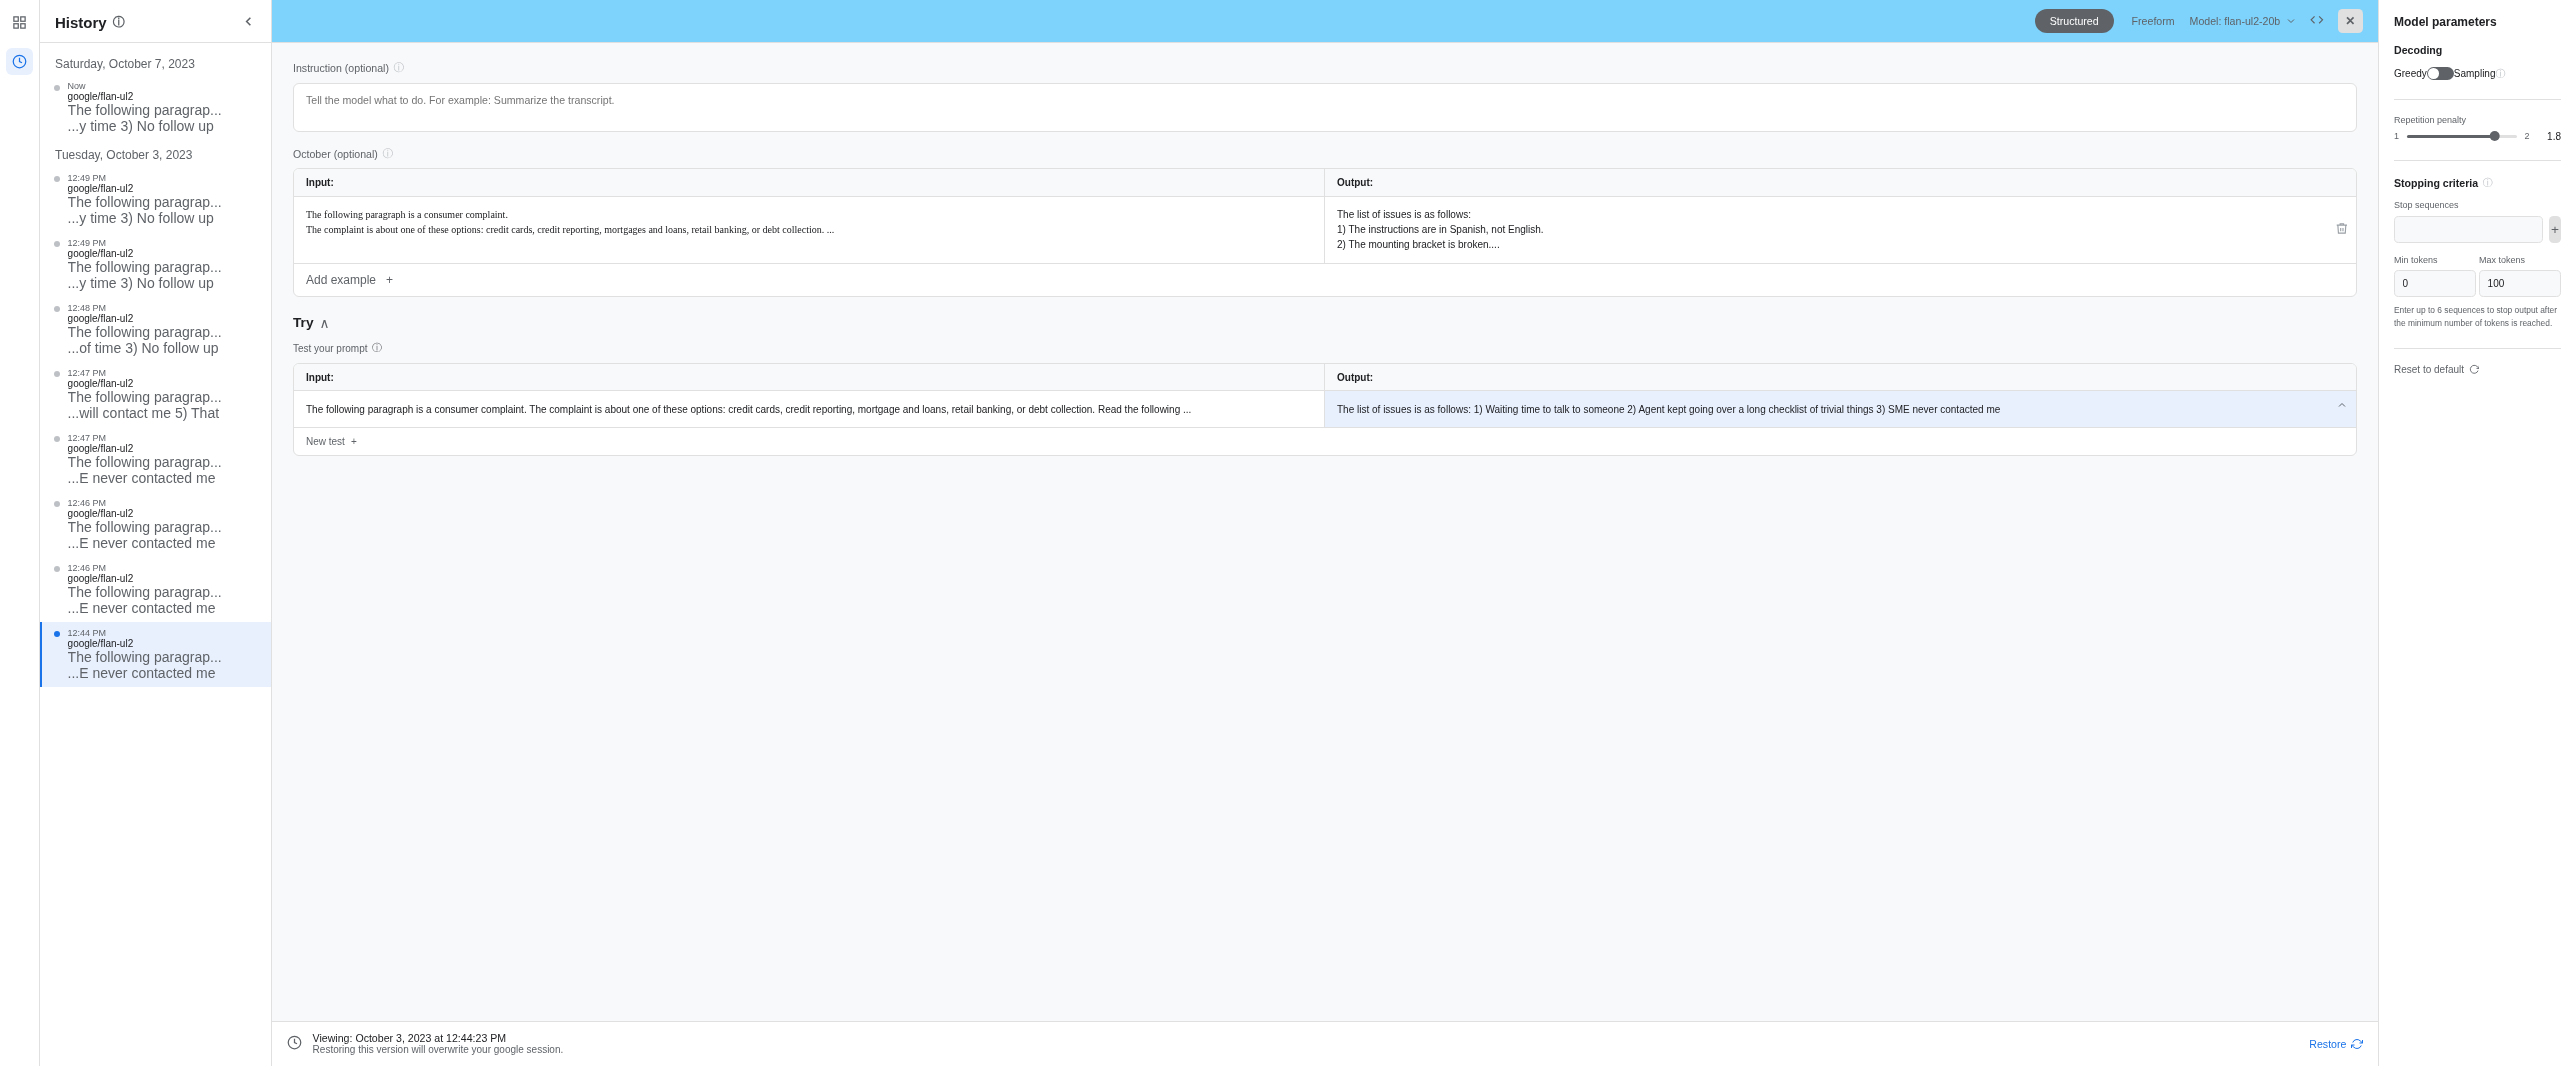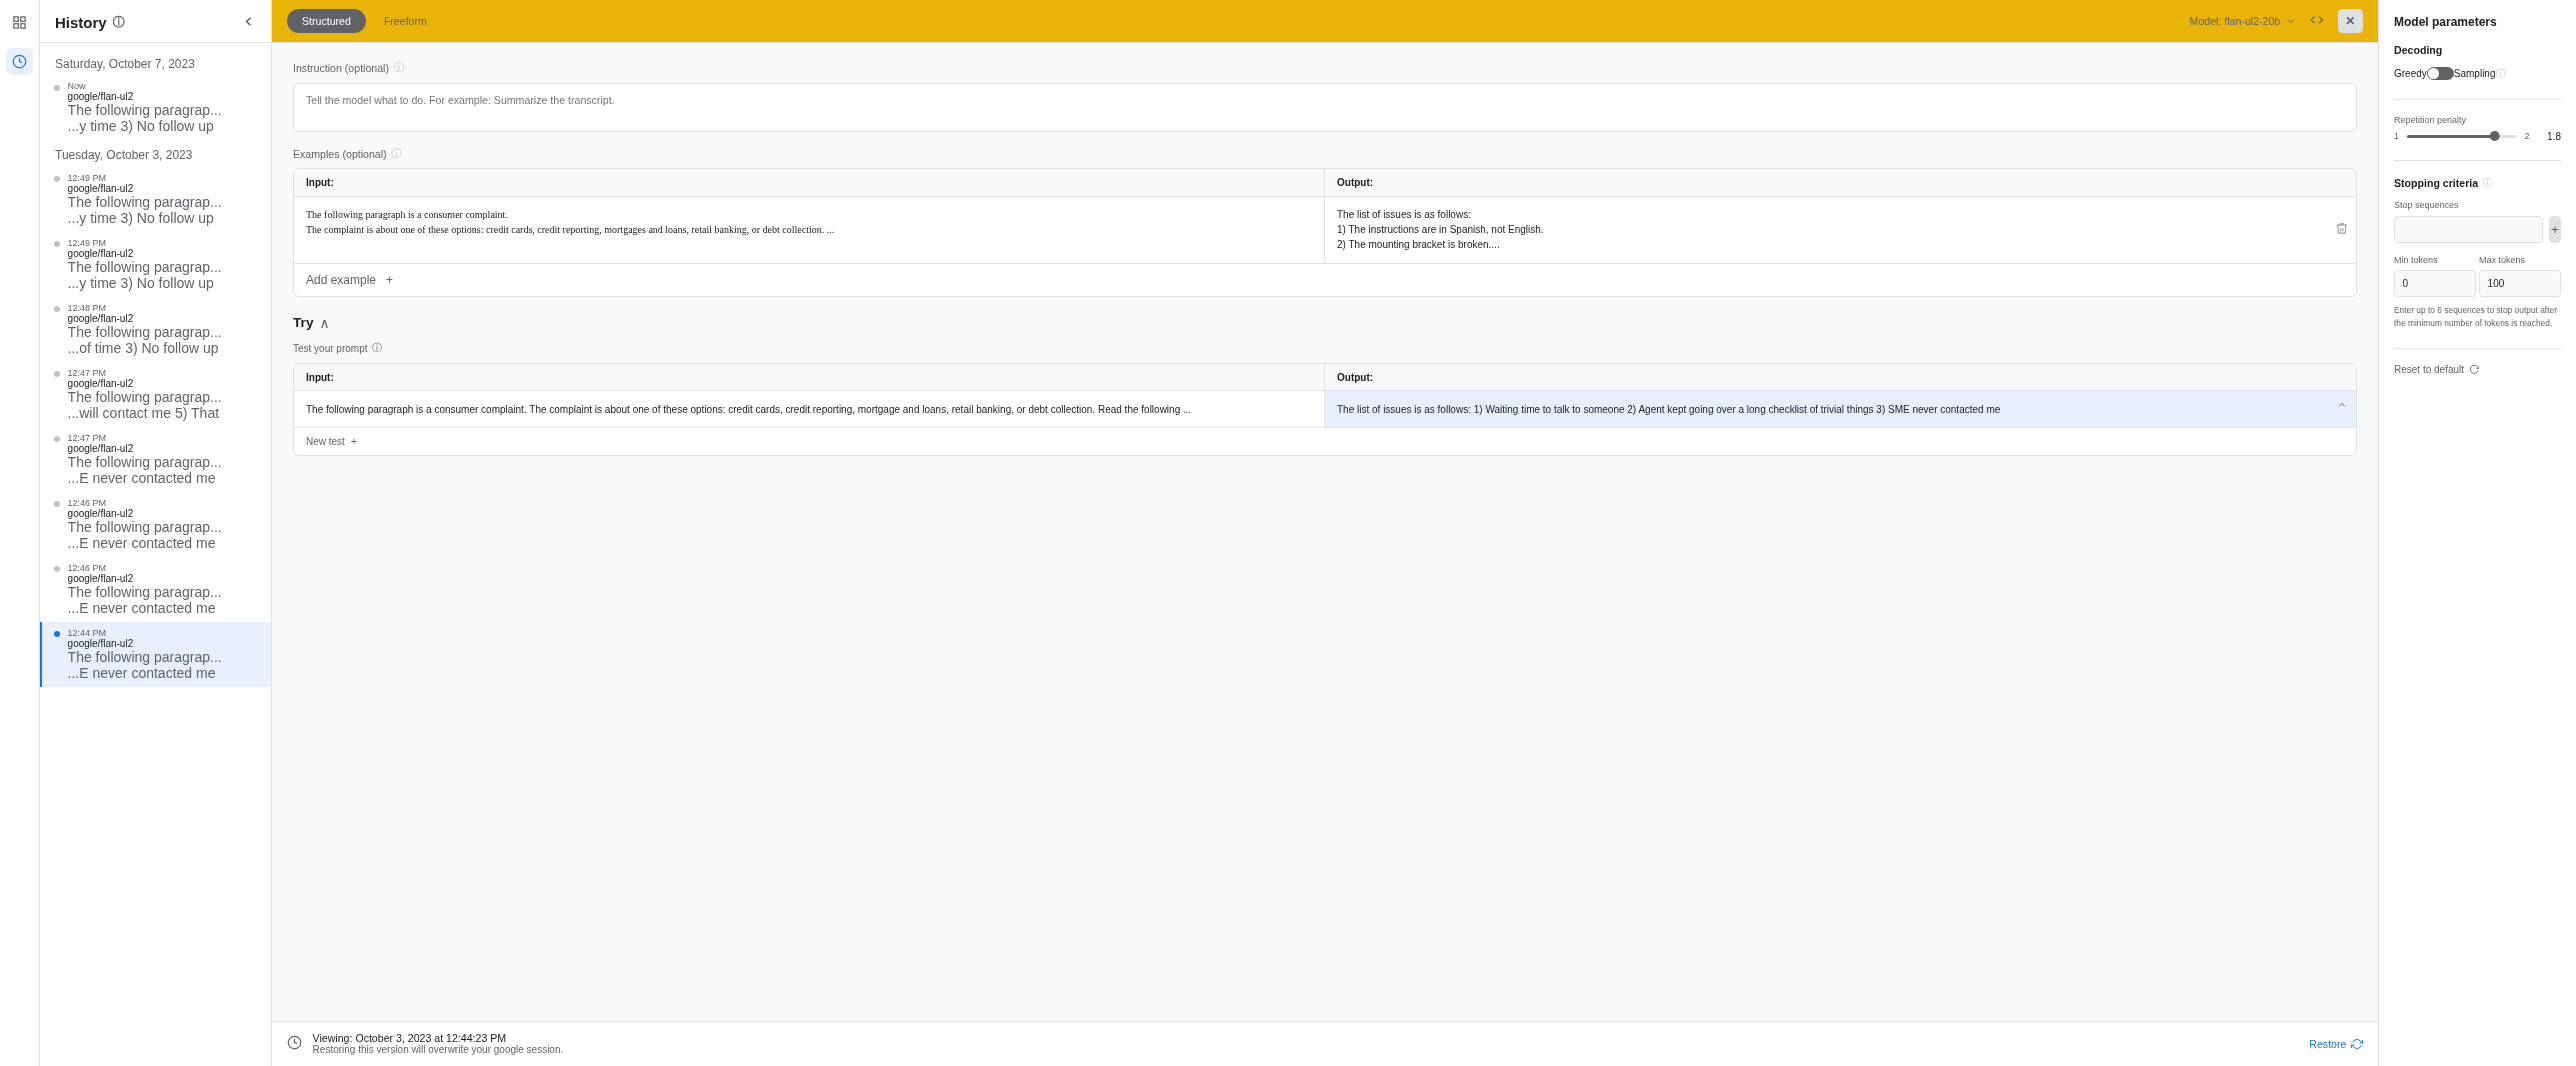--- a/index.html
+++ b/index.html
@@ -89,23 +89,23 @@
       display: flex;
       flex-direction: column;
       overflow: hidden;
       background: #f8f9fa;
     }
 
     
     .top-bar {
       display: flex;
       align-items: center;
-      justify-content: space-between;
+      justify-content: flex-end;
       padding: 0 15px;
-      background: #eab308;
+      background: #7dd3fc;
       border-bottom: 0.8px solid #e0e0e0;
       height: 43px;
     }
     .tab-group { display: flex; gap: 3px; }
     .tab-btn {
       padding: 6px 15px;
       border-radius: 15px;
       font-size: 10.6px;
       font-weight: 500;
       cursor: pointer;
@@ -664,21 +664,21 @@
       <div class="section-label">
         <span>Instruction (optional)</span>
         <span class="info-icon">ⓘ</span>
       </div>
       <div class="instruction-box">
         <textarea placeholder="Tell the model what to do. For example: Summarize the transcript." style=""></textarea>
       </div>
 
       <div class="examples-section">
         <div class="section-label">
-          <span>Examples (optional)</span>
+          <span>October (optional)</span>
           <span class="info-icon">ⓘ</span>
         </div>
         <div class="examples-table">
           <div class="examples-table-header">
             <div class="examples-table-header-cell">Input:</div>
             <div class="examples-table-header-cell">Output:</div>
           </div>
           <div class="example-row">
             <div class="example-cell">The following paragraph is a consumer complaint.<br>The complaint is about one of these options: credit cards, credit reporting, mortgages and loans, retail banking, or debt collection. ...</div>
             <div class="example-cell">The list of issues is as follows:<br>1) The instructions are in Spanish, not English.<br>2) The mounting bracket is broken....</div>

